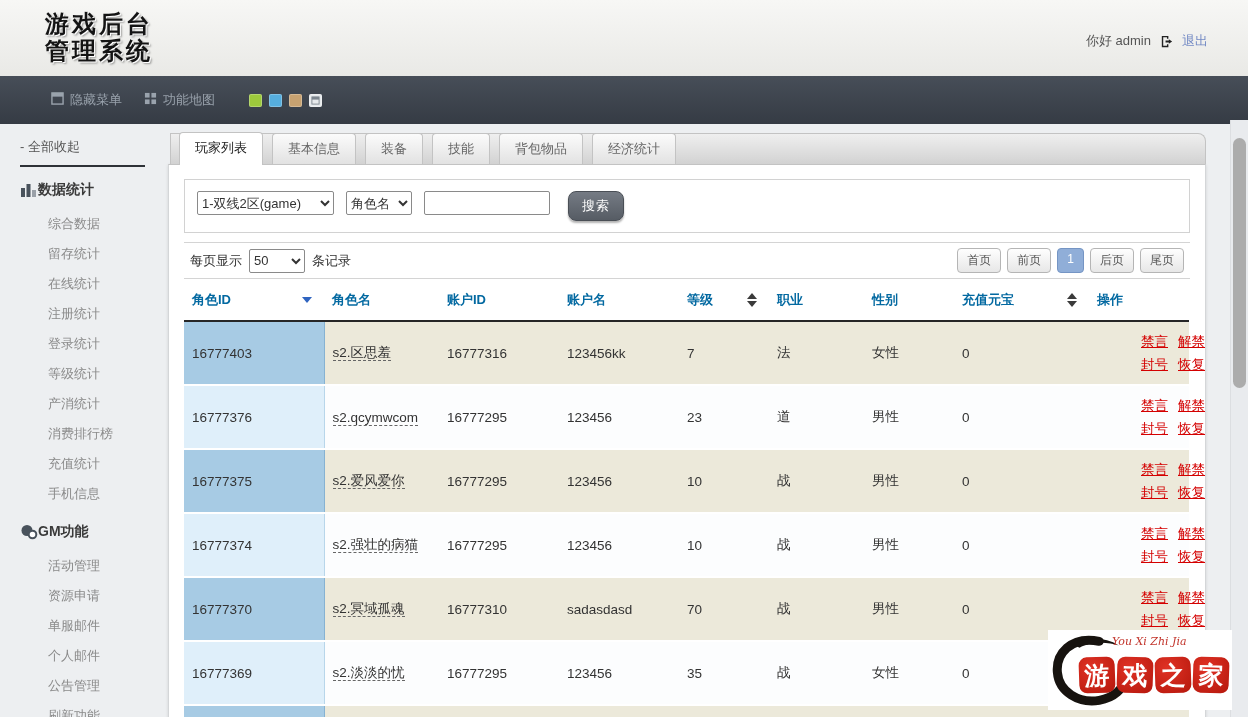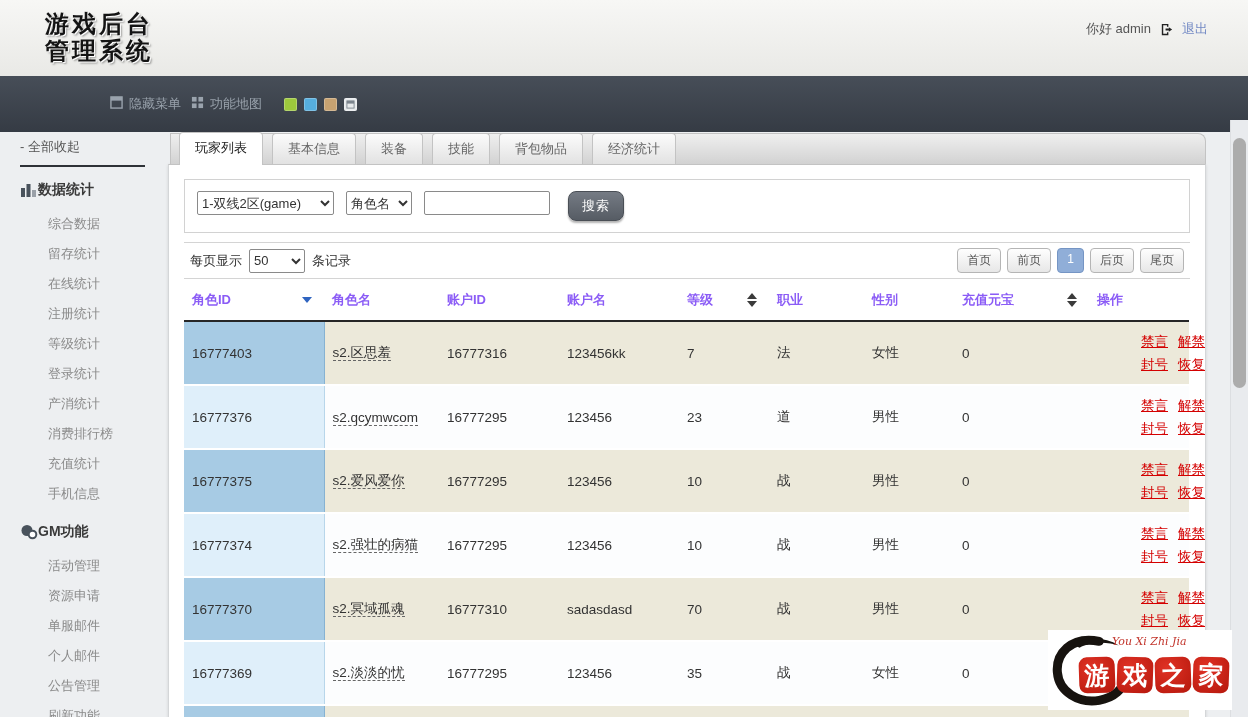--- a/index.html
+++ b/index.html
@@ -5,29 +5,29 @@
   * { margin:0; padding:0; box-sizing:border-box; }
   html,body { width:1248px; height:717px; overflow:hidden; background:#edeff1;
               font-family:"Liberation Sans","DejaVu Sans",sans-serif; }
 
   
   .header { position:absolute; top:0; left:0; right:0; height:76px;
             background:linear-gradient(#f7f7f5,#e9e9e6); }
   .logo { position:absolute; left:45px; top:10px; font-family:"DejaVu Serif",serif;
           font-weight:bold; font-size:24px; line-height:27px; color:#141414;
           letter-spacing:3px; text-shadow:1px 1px 0 #fff,2px 2px 2px rgba(0,0,0,.35); }
-  .userbox { position:absolute; right:40px; top:20px; font-size:13px; color:#555;
+  .userbox { position:absolute; right:40px; top:32px; font-size:13px; color:#555;
              display:flex; align-items:center; gap:8px; }
   .logout-link { color:#7289c4; text-decoration:none; }
   .logout-icon svg { display:block; }
 
   
-  .toolbar { position:absolute; top:76px; left:0; right:0; height:56px;
+  .toolbar { position:absolute; top:76px; left:0; right:0; height:48px;
              background:linear-gradient(#474e58,#353b44);
-             display:flex; align-items:center; gap:10px; padding-left:110px; }
+             display:flex; align-items:center; gap:22px; padding-left:51px; }
   .tool-item { display:flex; align-items:center; gap:6px; color:#98a1ab;
                font-size:13px; cursor:pointer; }
   .swatches { display:flex; gap:7px; margin-left:12px; }
   .swatch { width:13px; height:13px; border-radius:2px; display:inline-block;
             box-shadow:0 0 0 1px rgba(255,255,255,.25) inset; }
   .swatch.winicon { display:flex; align-items:center; justify-content:center; }
 
   
   .sidebar { position:absolute; top:116px; left:0; bottom:0; width:138px;
              padding:22px 12px 0 20px; font-size:13px; }
@@ -70,21 +70,21 @@
              padding:5px 6px; display:flex; align-items:center; font-size:13px; color:#333; }
   .perpage { display:flex; align-items:center; gap:7px; }
   .sel-perpage { width:56px; }
   .pager { margin-left:auto; display:flex; gap:6px;border-radius:12px; }
   .pbtn { font-size:12px; color:#555; padding:3px 9px; border:1px solid #b5b5b5;
           border-radius:4px; background:linear-gradient(#fefefe,#e7e7e7); cursor:pointer; }
   .pbtn.current { background:#90aed8; border-color:#7595c4; color:#fff; }
 
   
   table { border-collapse:collapse; table-layout:fixed; width:1005px; margin:0 15px; }
-  thead th { font-size:13px; font-weight:bold; color:#8b5cf6; text-align:left;
+  thead th { font-size:13px; font-weight:bold; color:#0369a1; text-align:left;
              padding:12px 8px 11px; border-bottom:2px solid #262626; cursor:pointer; }
   .th-inner { display:flex; align-items:center; }
   .sorticons { margin-left:auto; margin-right:4px; display:flex; flex-direction:column; gap:2px; }
   .tri-up   { width:0; height:0; border-left:5px solid transparent; border-right:5px solid transparent; border-bottom:6px solid #3b3b3b; }
   .tri-down { width:0; height:0; border-left:5px solid transparent; border-right:5px solid transparent; border-top:6px solid #3b3b3b; }
   .tri-down.blue { border-top-color:#2f64c0; }
   tbody td { font-size:13.5px; color:#333; padding:8px 8px; height:56px;
              border-bottom:2px solid #fff; vertical-align:middle; }
   tr.odd  td { background:#ece9da; }
   tr.even td { background:#fcfdfe; }
@@ -179,22 +179,22 @@
               <rect x="6.5" y="2" width="4" height="13" fill="#49525c"></rect>
               <rect x="12" y="8" width="4" height="7" fill="#9aa0a8"></rect>
             </svg>
           </span>
           <span>数据统计</span>
         </div>
         <div class="side-item">综合数据</div>
         <div class="side-item">留存统计</div>
         <div class="side-item">在线统计</div>
         <div class="side-item">注册统计</div>
+        <div class="side-item">登录统计</div>
         <div class="side-item">等级统计</div>
-        <div class="side-item">登录统计</div>
         <div class="side-item">产消统计</div>
         <div class="side-item">消费排行榜</div>
         <div class="side-item">充值统计</div>
         <div class="side-item">手机信息</div>
       </div>
       <div class="side-section">
         <div class="side-head">
           <span class="sicon">
             <svg width="18" height="16" viewBox="0 0 18 16">
               <circle cx="7" cy="6.5" r="5.5" fill="#49525c"></circle>

